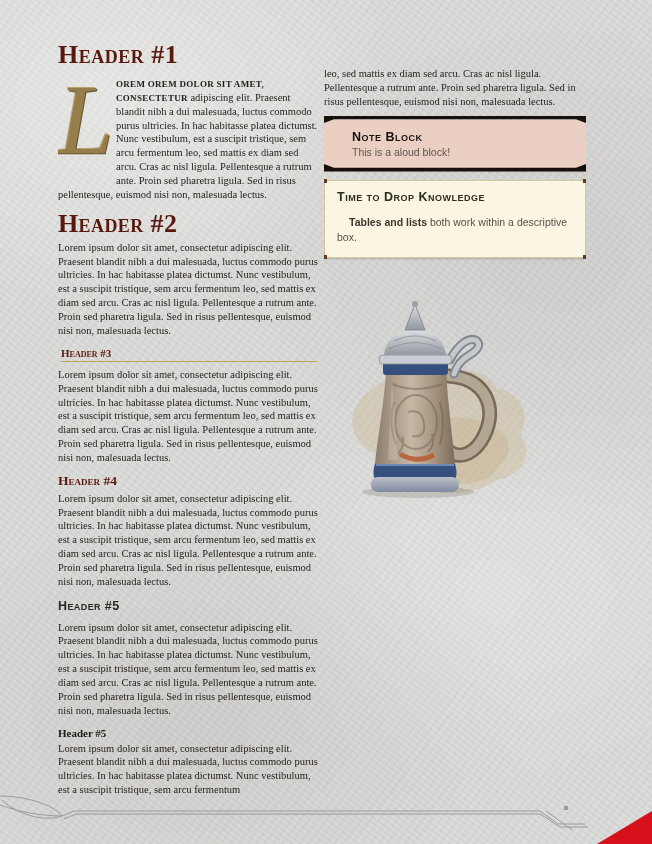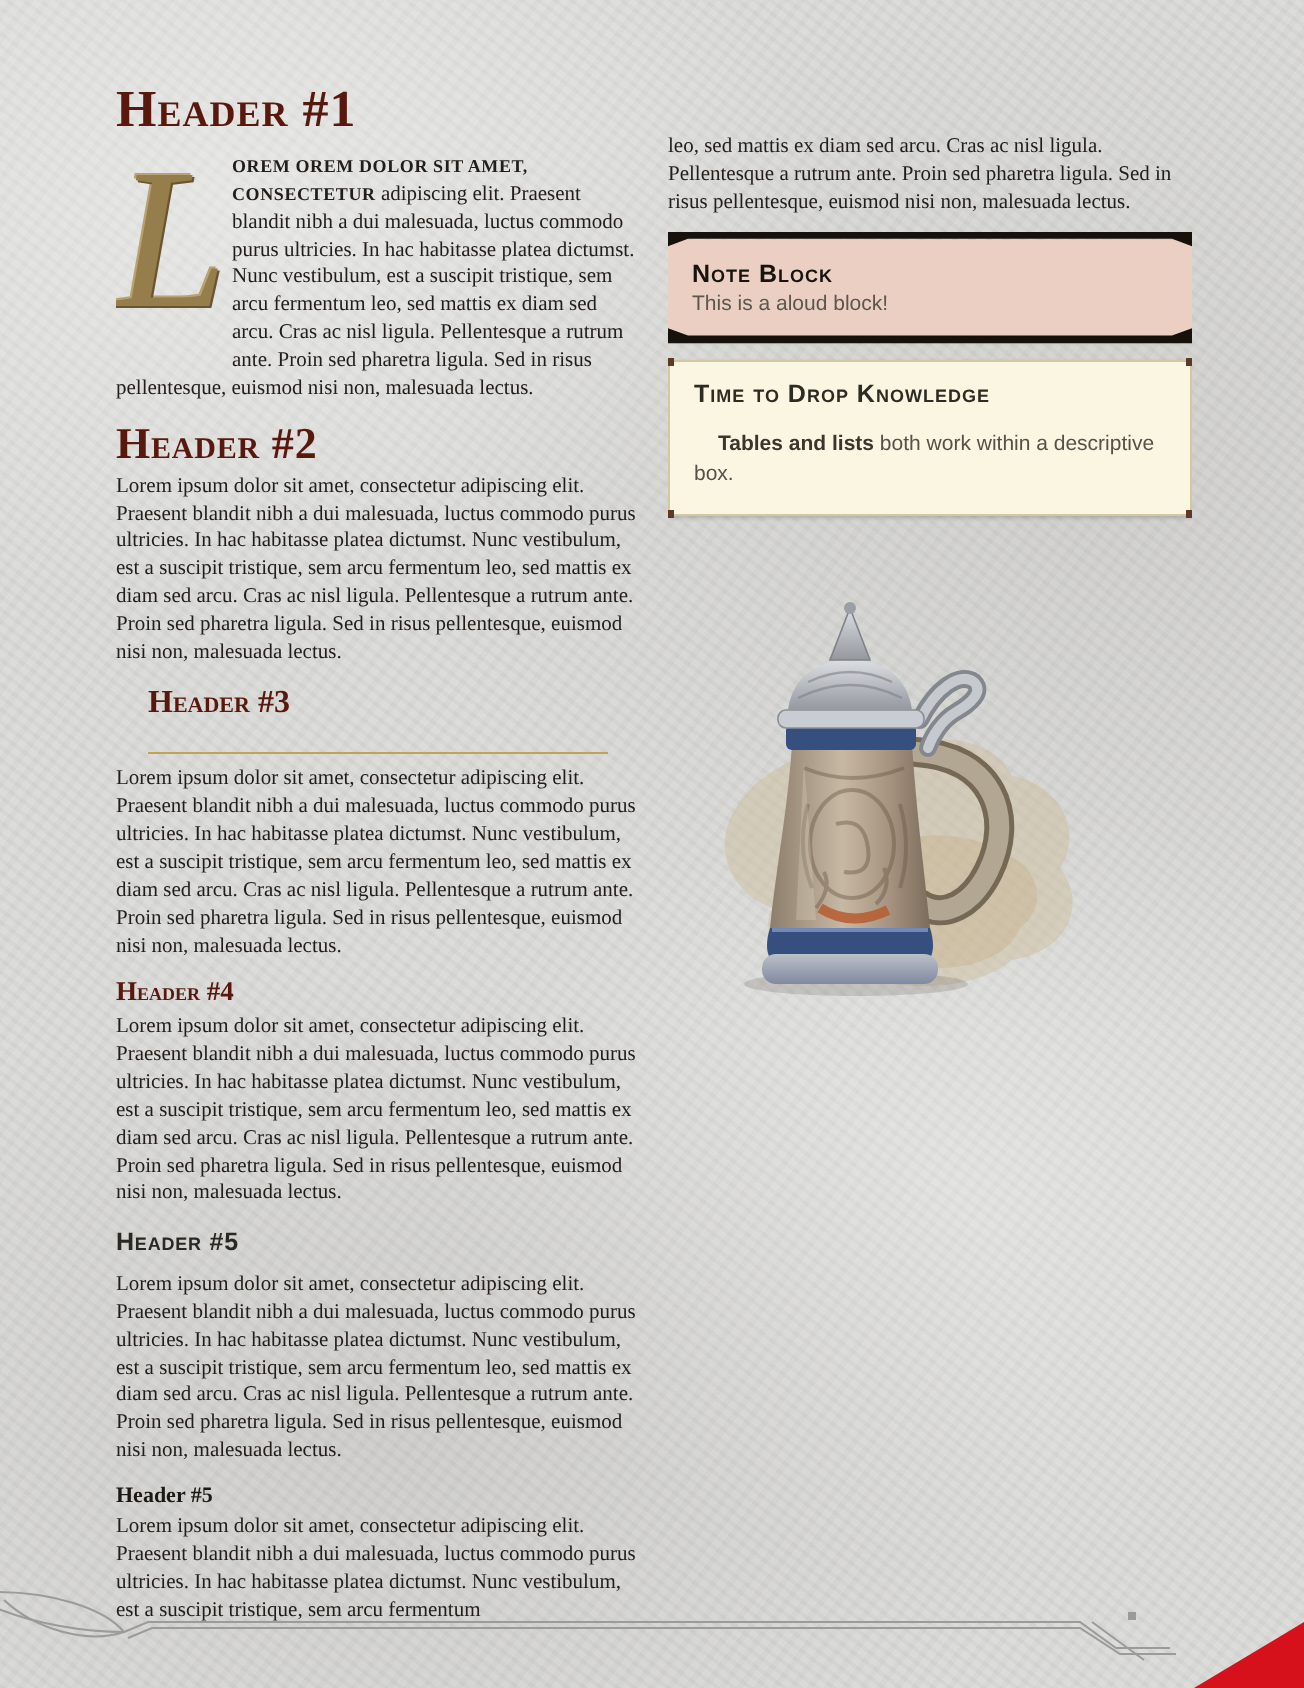--- a/index.html
+++ b/index.html
@@ -15,53 +15,53 @@
       radial-gradient(ellipse 420px 300px at 18% 12%, rgba(255,255,255,.35), rgba(255,255,255,0) 70%),
       radial-gradient(ellipse 500px 380px at 85% 30%, rgba(120,115,110,.10), rgba(0,0,0,0) 70%),
       radial-gradient(ellipse 460px 320px at 30% 85%, rgba(120,115,110,.12), rgba(0,0,0,0) 72%),
       radial-gradient(ellipse 380px 280px at 75% 70%, rgba(255,255,255,.22), rgba(255,255,255,0) 70%),
       repeating-linear-gradient(37deg, rgba(110,105,100,.045) 0 2px, rgba(255,255,255,.04) 2px 5px),
       repeating-linear-gradient(-53deg, rgba(110,105,100,.035) 0 3px, rgba(255,255,255,.03) 3px 7px),
       #dadad8;
   }
   .content{
     position:absolute; top:40px; left:58px; width:538px; height:778px;
-    display:flex; gap:14px; overflow:hidden;
+    display:flex; gap:4px; overflow:hidden;
   }
   .col{ width:262px; overflow:hidden; }
   .col.right{ padding-top:27px; }
 
   p.body{ font-size:10.5px; line-height:1.32; margin-bottom:9px; color:#221d18; }
 
   h1.dnd{ font-family:"Liberation Serif",serif; font-variant:small-caps; font-weight:bold;
     font-size:26px; line-height:1; color:#58180d; letter-spacing:.5px; margin:2px 0 9px; }
   h2.dnd{ font-family:"Liberation Serif",serif; font-variant:small-caps; font-weight:bold;
-    font-size:22px; line-height:1; color:#58180d; letter-spacing:.4px; margin:7px 0 4px; }
+    font-size:26px; line-height:1; color:#58180d; letter-spacing:.4px; margin:7px 0 4px; }
   h3.dnd{ font-family:"Liberation Serif",serif; font-variant:small-caps; font-weight:bold;
-    font-size:16px; line-height:1.1; color:#58180d; border-bottom:1.5px solid #c2a257;
-    padding-bottom:16px; margin:9px 16px 6px; }
+    font-size:11px; line-height:1.1; color:#58180d; border-bottom:1.5px solid #c2a257;
+    padding-bottom:2px; margin:9px 3px 6px; }
   h4.dnd{ font-family:"Liberation Serif",serif; font-variant:small-caps; font-weight:bold;
     font-size:13.5px; line-height:1.1; color:#58180d; margin:8px 0 3px; }
   h5.dnd{ font-family:"Liberation Sans",sans-serif; font-variant:small-caps; font-weight:bold;
     font-size:12.5px; line-height:1.1; color:#2a2822; letter-spacing:.4px; margin:11px 0 7px; }
   h6.dnd{ font-family:"Liberation Serif",serif; font-weight:bold;
     font-size:11px; line-height:1.1; color:#1c1914; margin:9px 0 3px; }
 
   .dropcap{
     float:left; font-family:"Liberation Serif",serif; font-style:italic;
     font-size:100px; line-height:.78; width:50px; height:102px;
     margin:4px 8px 0 0; color:#967d4c;
     text-shadow:1px 1px 0 #6a5530, -1px -1px 0 #b9a272;
   }
   .lede{ font-variant:normal; font-size:9px; font-weight:bold; letter-spacing:.3px; }
 
   
   .note{
     position:relative; margin:11px 0 4px; background:#ebcfc3;
-    padding:10px 12px 10px; box-shadow:0 2px 3px rgba(0,0,0,.25);
+    padding:10px 28px 10px; box-shadow:0 2px 3px rgba(0,0,0,.25);
   }
   .note::before{
     content:""; position:absolute; left:-4px; right:-4px; top:-4px; height:9px; background:#17110c;
     clip-path:polygon(0 0, 100% 0, 100% 100%, calc(100% - 14px) 42%, 14px 42%, 0 100%);
   }
   .note::after{
     content:""; position:absolute; left:-4px; right:-4px; bottom:-4px; height:9px; background:#17110c;
     clip-path:polygon(0 100%, 100% 100%, 100% 0, calc(100% - 14px) 58%, 14px 58%, 0 0);
   }
   .note-title{ font-family:"Liberation Sans",sans-serif; font-variant:small-caps; font-weight:bold;

